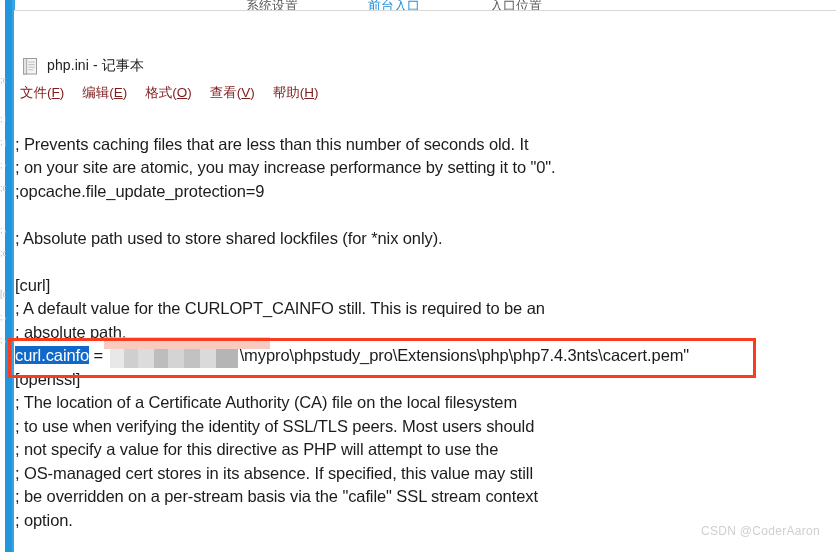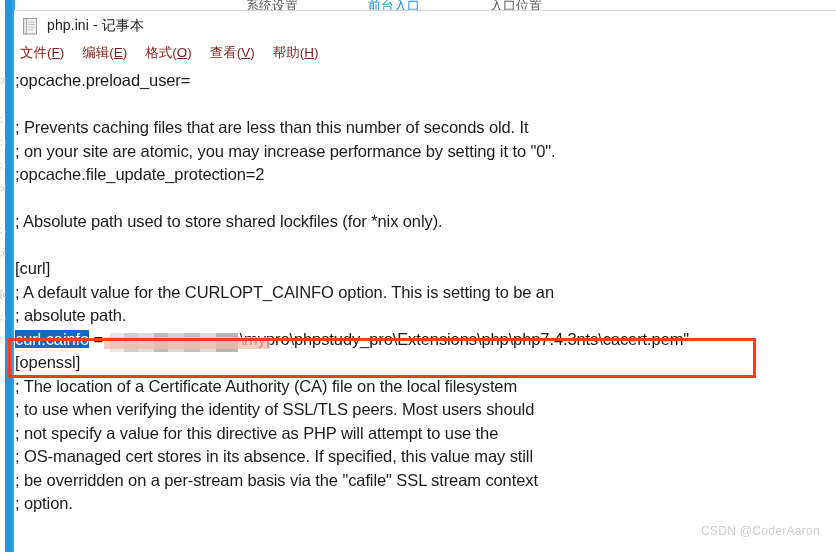--- a/index.html
+++ b/index.html
@@ -92,20 +92,21 @@
     background: #ffffff;
     border-top: 1px solid #d8d8d8;
   }
   #notepad-titlebar {
     position: relative;
     height: 30px;
     background: #ffffff;
     display: flex;
     align-items: center;
     padding-left: 8px;
+    margin-top: 40px;
   }
   #notepad-icon {
     width: 17px; height: 17px;
     margin-right: 8px;
     flex: 0 0 auto;
   }
   #notepad-title {
     font-size: 14px;
     color: #222222;
     letter-spacing: 0.1px;
@@ -249,30 +250,29 @@
 
   <div id="notepad-menubar">
     <span class="menu-item"><span>文件</span>(<span class="acc">F</span>)</span>
     <span class="menu-item"><span>编辑</span>(<span class="acc">E</span>)</span>
     <span class="menu-item"><span>格式</span>(<span class="acc">O</span>)</span>
     <span class="menu-item"><span>查看</span>(<span class="acc">V</span>)</span>
     <span class="menu-item"><span>帮助</span>(<span class="acc">H</span>)</span>
   </div>
 
   <div id="editor">
-    <div class="txt-line">;opcache.preload_user=</div>
     <div class="txt-line blank">&nbsp;</div>
     <div class="txt-line">; Prevents caching files that are less than this number of seconds old. It</div>
     <div class="txt-line">; on your site are atomic, you may increase performance by setting it to "0".</div>
-    <div class="txt-line">;opcache.file_update_protection=2</div>
+    <div class="txt-line">;opcache.file_update_protection=9</div>
     <div class="txt-line blank">&nbsp;</div>
     <div class="txt-line">; Absolute path used to store shared lockfiles (for *nix only).</div>
     <div class="txt-line blank">&nbsp;</div>
     <div class="txt-line">[curl]</div>
-    <div class="txt-line">; A default value for the CURLOPT_CAINFO option. This is setting to be an</div>
+    <div class="txt-line">; A default value for the CURLOPT_CAINFO still. This is required to be an</div>
     <div class="txt-line">; absolute path.</div>
 
     <div class="txt-line"><span class="sel">curl.cainfo</span><span> = </span><span id="redaction"></span><span>\mypro\phpstudy_pro\Extensions\php\php7.4.3nts\cacert.pem"</span></div>
 
     <div class="txt-line">[openssl]</div>
     <div class="txt-line">; The location of a Certificate Authority (CA) file on the local filesystem</div>
     <div class="txt-line">; to use when verifying the identity of SSL/TLS peers. Most users should</div>
     <div class="txt-line">; not specify a value for this directive as PHP will attempt to use the</div>
     <div class="txt-line">; OS-managed cert stores in its absence. If specified, this value may still</div>
     <div class="txt-line">; be overridden on a per-stream basis via the "cafile" SSL stream context</div>

